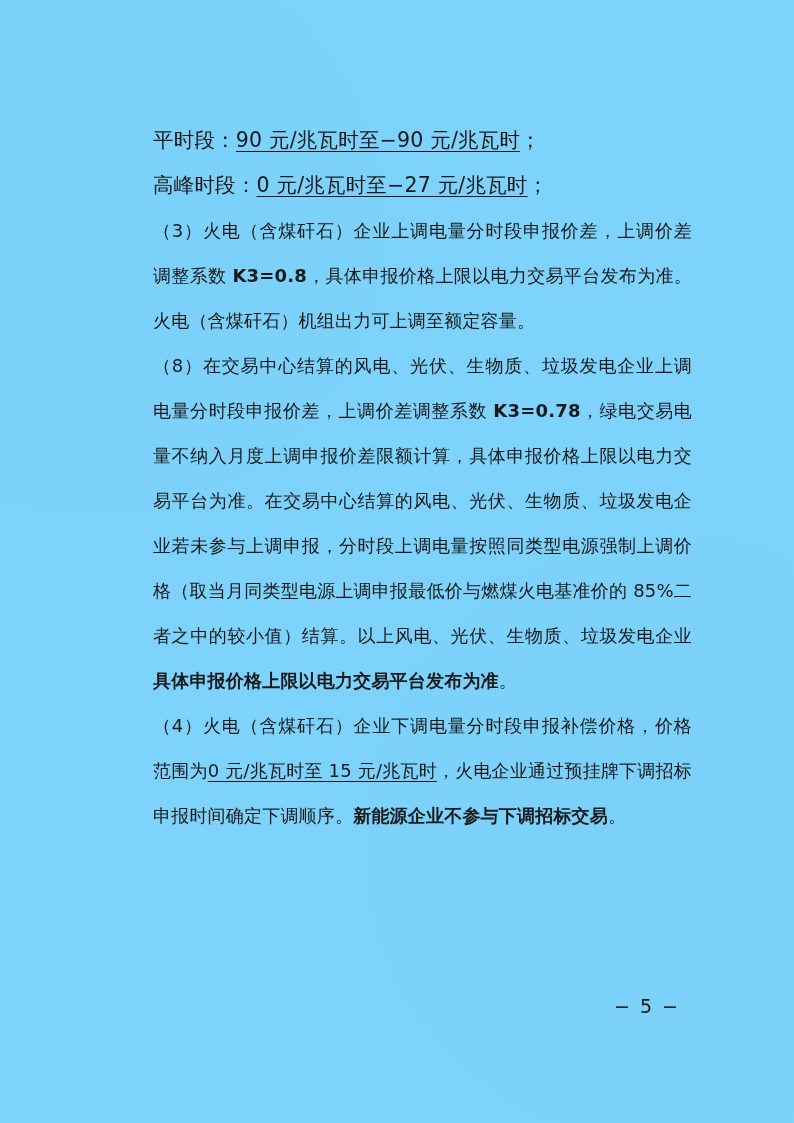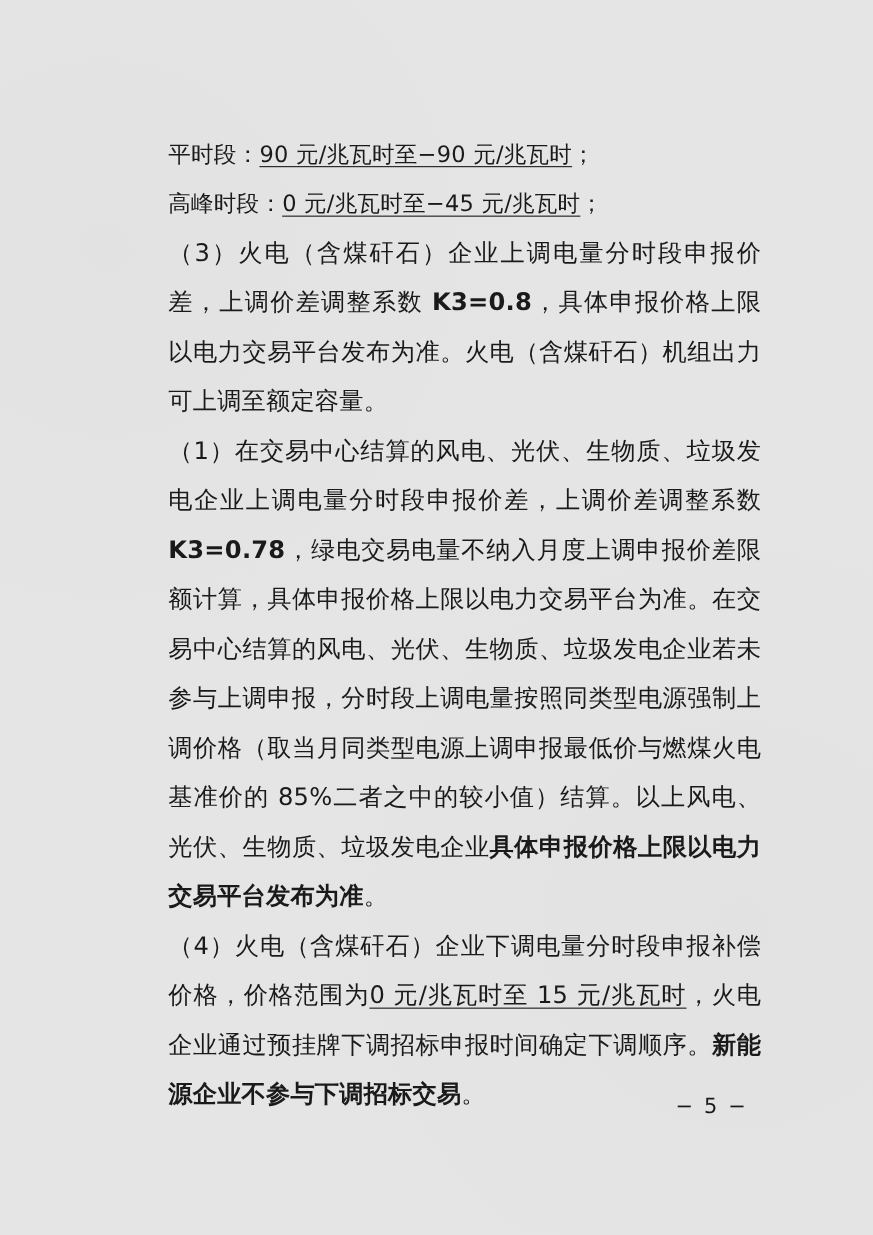--- a/index.html
+++ b/index.html
@@ -13,21 +13,21 @@
     font-family: "DejaVu Sans", "Liberation Sans", sans-serif;
     color: #141414;
     position: relative;
     overflow: hidden;
   }
   .page {
     position: absolute;
     left: 0; top: 0;
     width: 794px;
     height: 1123px;
-    background: #e5e5e5;
+    background: #7dd3fc;
   }
   
   .page::before {
     content: "";
     position: absolute;
     inset: 0;
     background:
       radial-gradient(circle at 12% 20%, rgba(0,0,0,0.012), rgba(0,0,0,0) 40%),
       radial-gradient(circle at 85% 75%, rgba(0,0,0,0.012), rgba(0,0,0,0) 45%);
     pointer-events: none;
@@ -41,21 +41,21 @@
   p.line {
     margin: 0 0 0 0;
     font-size: 20.5px;
     line-height: 45px;
     letter-spacing: 0.2px;
     color: #1a1a1a;
     white-space: nowrap;
   }
   p.para {
     margin: 0;
-    font-size: 22px;
+    font-size: 18px;
     line-height: 45px;
     letter-spacing: 0.2px;
     text-align: justify;
     text-justify: inter-ideograph;
     color: #1a1a1a;
   }
   .indent {
     padding-left: 41px;
   }
   .u {
@@ -81,21 +81,21 @@
   .pagenum span {
     display: inline-block;
   }
 </style>
 </head>
 <body>
 
 <div class="page">
   <div class="content">
       <p class="line indent"><span>平时段：</span><span class="u">90 元/兆瓦时至−90 元/兆瓦时</span><span>；</span></p>
-      <p class="line indent"><span>高峰时段：</span><span class="u">0 元/兆瓦时至−45 元/兆瓦时</span><span>；</span></p>
+      <p class="line indent"><span>高峰时段：</span><span class="u">0 元/兆瓦时至−27 元/兆瓦时</span><span>；</span></p>
       <p class="para indent"><span>（3）火电（含煤矸石）企业上调电量分时段申报价差，上调价差调整系数 </span><span class="b">K3=0.8</span><span>，具体申报价格上限以电力交易平台发布为准。火电（含煤矸石）机组出力可上调至额定容量。</span></p>
-      <p class="para indent"><span>（1）在交易中心结算的风电、光伏、生物质、垃圾发电企业上调电量分时段申报价差，上调价差调整系数 </span><span class="b">K3=0.78</span><span>，绿电交易电量不纳入月度上调申报价差限额计算，具体申报价格上限以电力交易平台为准。在交易中心结算的风电、光伏、生物质、垃圾发电企业若未参与上调申报，分时段上调电量按照同类型电源强制上调价格（取当月同类型电源上调申报最低价与燃煤火电基准价的 85%二者之中的较小值）结算。以上风电、光伏、生物质、垃圾发电企业</span><span class="b">具体申报价格上限以电力交易平台发布为准</span><span>。</span></p>
+      <p class="para indent"><span>（8）在交易中心结算的风电、光伏、生物质、垃圾发电企业上调电量分时段申报价差，上调价差调整系数 </span><span class="b">K3=0.78</span><span>，绿电交易电量不纳入月度上调申报价差限额计算，具体申报价格上限以电力交易平台为准。在交易中心结算的风电、光伏、生物质、垃圾发电企业若未参与上调申报，分时段上调电量按照同类型电源强制上调价格（取当月同类型电源上调申报最低价与燃煤火电基准价的 85%二者之中的较小值）结算。以上风电、光伏、生物质、垃圾发电企业</span><span class="b">具体申报价格上限以电力交易平台发布为准</span><span>。</span></p>
       <p class="para indent"><span>（4）火电（含煤矸石）企业下调电量分时段申报补偿价格，价格范围为</span><span class="u">0 元/兆瓦时至 15 元/兆瓦时</span><span>，火电企业通过预挂牌下调招标申报时间确定下调顺序。</span><span class="b">新能源企业不参与下调招标交易</span><span>。</span></p>
     </div>
   <div class="pagenum">
     <span>− 5 −</span>
   </div>
 </div>
 
 </body></html>

